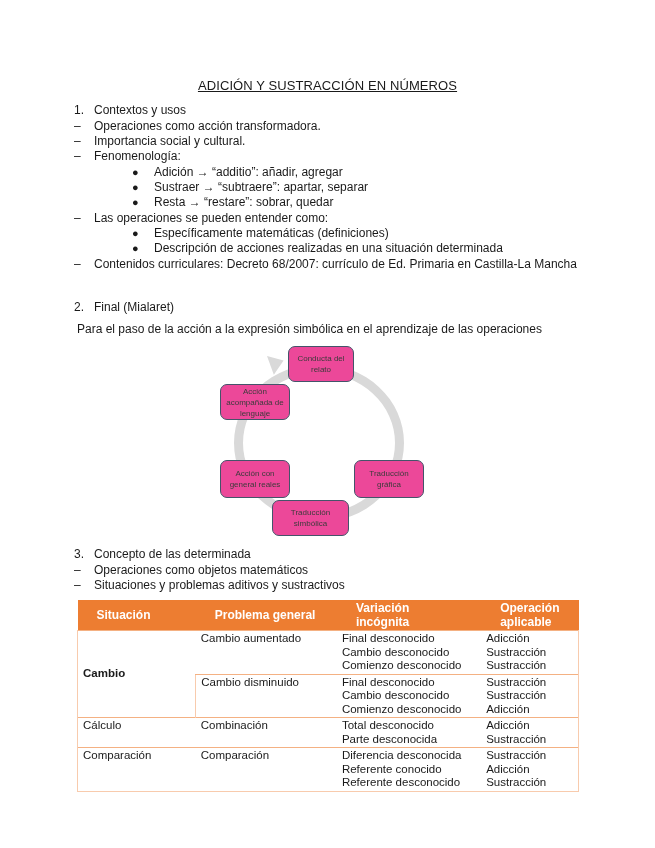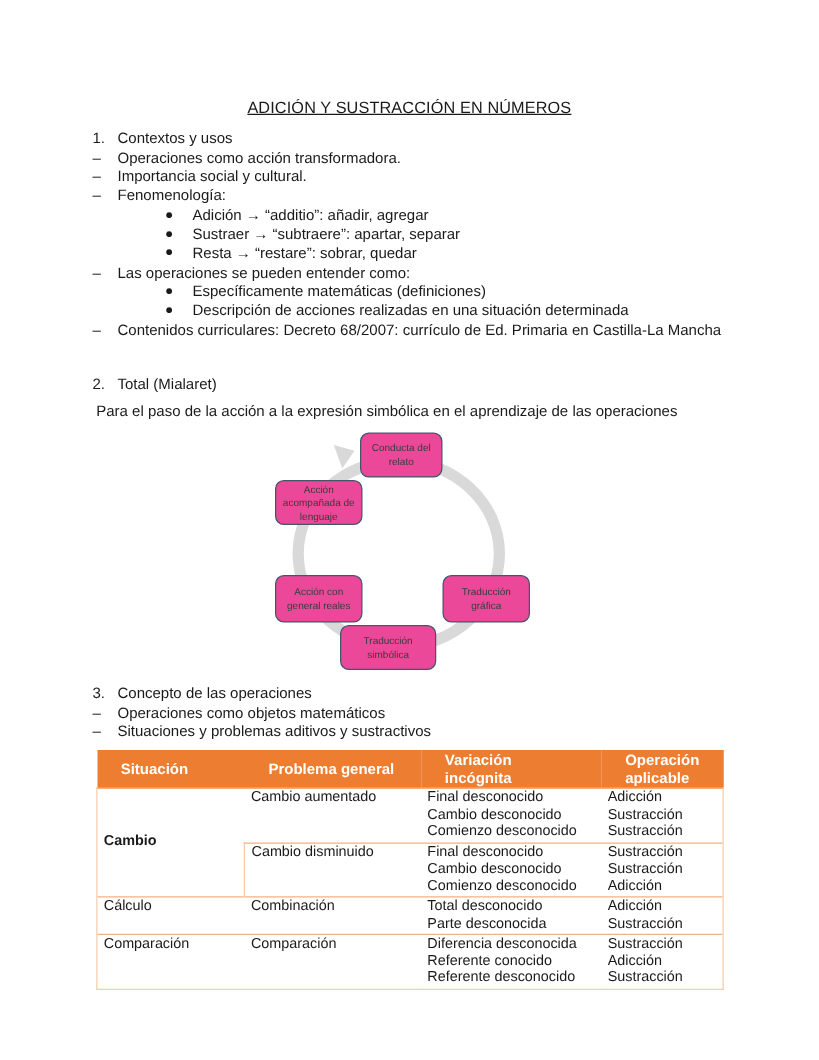--- a/index.html
+++ b/index.html
@@ -82,37 +82,37 @@
   <span class="bullet">●</span>
   <span>Descripción de acciones realizadas en una situación determinada</span>
 </div>
 <div class="line wrap" style="top:257px">
   <span class="marker">–</span>
   <span>Contenidos curriculares: Decreto 68/2007: currículo de Ed. Primaria en Castilla-La Mancha</span>
 </div>
 
 <div class="line" style="top:300px">
   <span class="marker">2.</span>
-  <span>Total (Mialaret)</span>
+  <span>Final (Mialaret)</span>
 </div>
 <div class="para">Para el paso de la acción a la expresión simbólica en el aprendizaje de las operaciones</div>
 
 <div class="diagram">
   <div class="ring"></div>
   <div class="arrowhead"></div>
   <div class="node" style="left:78px;top:6px;width:66px;height:36px">Conducta del relato</div>
   <div class="node" style="left:144px;top:120px;width:70px;height:38px">Traducción gráfica</div>
   <div class="node" style="left:62px;top:160px;width:77px;height:36px">Traducción simbólica</div>
   <div class="node" style="left:10px;top:120px;width:70px;height:38px">Acción con general reales</div>
   <div class="node" style="left:10px;top:44px;width:70px;height:36px">Acción acompañada de lenguaje</div>
 </div>
 
 <div class="line" style="top:547px">
   <span class="marker">3.</span>
-  <span>Concepto de las operaciones</span>
+  <span>Concepto de las determinada</span>
 </div>
 <div class="line" style="top:563px">
   <span class="marker">–</span>
   <span>Operaciones como objetos matemáticos</span>
 </div>
 <div class="line" style="top:578px">
   <span class="marker">–</span>
   <span>Situaciones y problemas aditivos y sustractivos</span>
 </div>
 

